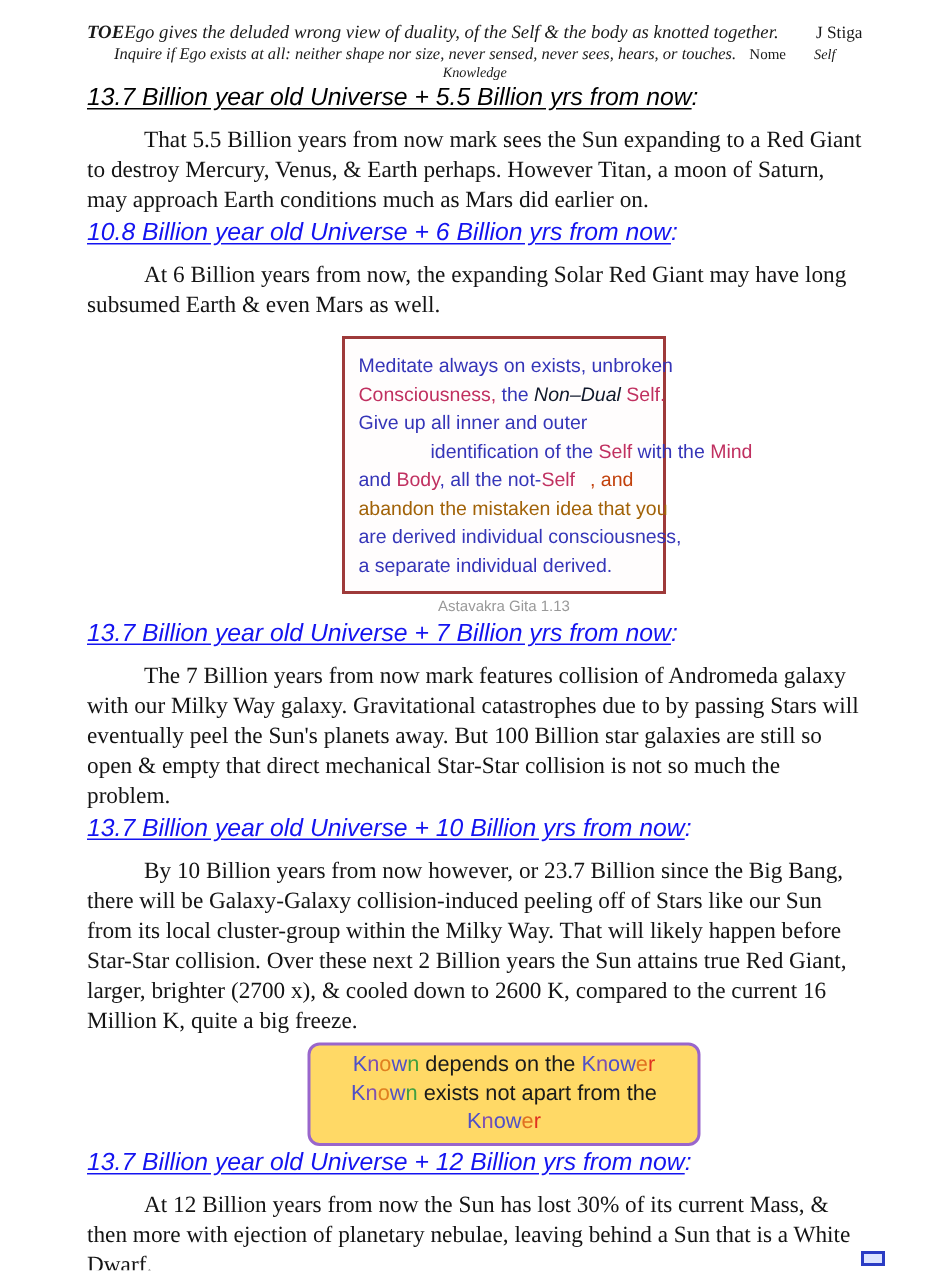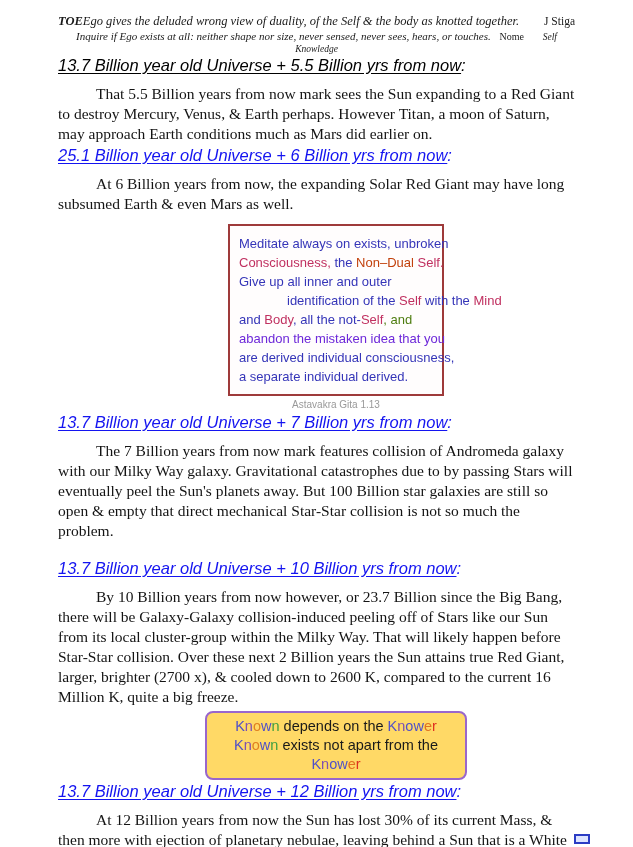--- a/index.html
+++ b/index.html
@@ -71,42 +71,42 @@
     <span class="nome">Nome</span>
     <span class="src">Self Knowledge</span>
   </div>
 
   <h2 class="bh mt16 hc" style="color: #000000;">
     <span class="u">13.7 Billion year old Universe + 5.5 Billion yrs from now</span><span>:</span>
   </h2>
   <p class="body"><span>That 5.5 Billion years from now mark sees the Sun expanding to a Red Giant to destroy Mercury, Venus, &amp; Earth perhaps. However Titan, a moon of Saturn, may approach Earth conditions much as Mars did earlier on.</span></p>
 
   <h2 class="bh mt10 hc" style="color: rgb(20, 20, 240);">
-    <span class="u">25.1 Billion year old Universe + 6 Billion yrs from now</span><span>:</span>
+    <span class="u">10.8 Billion year old Universe + 6 Billion yrs from now</span><span>:</span>
   </h2>
   <p class="body"><span>At 6 Billion years from now, the expanding Solar Red Giant may have long subsumed Earth &amp; even Mars as well.</span></p>
 
   <div class="medbox" style="border-color: rgb(158, 58, 58);">
       <div><span style="color: rgb(53, 53, 184);">Meditate always on exists, unbroken</span></div>
-      <div><span style="color: rgb(192, 48, 96);">Consciousness,</span><span style="color: rgb(53, 53, 184);"> the </span><span style="color: #c2410c;">Non–Dual</span><span style="color: rgb(192, 48, 96);"> Self.</span></div>
+      <div><span style="color: rgb(192, 48, 96);">Consciousness,</span><span style="color: rgb(53, 53, 184);"> the </span><span style="color: #0f172a; font-style: italic;">Non–Dual</span><span style="color: rgb(192, 48, 96);"> Self.</span></div>
       <div><span style="color: rgb(53, 53, 184);">Give up all inner and outer</span></div>
       <div><span style="color: rgb(53, 53, 184); padding-left: 48px;">identification of the </span><span style="color: rgb(192, 48, 96);">Self</span><span style="color: rgb(53, 53, 184);"> with the </span><span style="color: rgb(192, 48, 96);">Mind</span></div>
-      <div><span style="color: rgb(53, 53, 184);">and </span><span style="color: rgb(192, 48, 96);">Body</span><span style="color: rgb(53, 53, 184);">, all the not-</span><span style="color: rgb(192, 48, 96);">Self</span><span style="color: #4d7c0f;">, and</span></div>
-      <div><span style="color: #6d28d9;">abandon the mistaken idea that you</span></div>
+      <div><span style="color: rgb(53, 53, 184);">and </span><span style="color: rgb(192, 48, 96);">Body</span><span style="color: rgb(53, 53, 184);">, all the not-</span><span style="color: rgb(192, 48, 96);">Self</span><span style="color: #c2410c; padding-left: 10px;">, and</span></div>
+      <div><span style="color: #a16207;">abandon the mistaken idea that you</span></div>
       <div><span style="color: rgb(53, 53, 184);">are derived individual consciousness,</span></div>
       <div><span style="color: rgb(53, 53, 184);">a separate individual derived.</span></div>
     </div>
   <div class="medcap">Astavakra Gita 1.13</div>
 
   <h2 class="bh mt4 hc" style="color: rgb(20, 20, 240);">
     <span class="u">13.7 Billion year old Universe + 7 Billion yrs from now</span><span>:</span>
   </h2>
   <p class="body"><span>The 7 Billion years from now mark features collision of Andromeda galaxy with our Milky Way galaxy. Gravitational catastrophes due to by passing Stars will eventually peel the Sun's planets away. But 100 Billion star galaxies are still so open &amp; empty that direct mechanical Star-Star collision is not so much the problem.</span></p>
 
-  <h2 class="bh mt4 hc" style="color: rgb(20, 20, 240); margin-top: 16px;">
+  <h2 class="bh mt4 hc" style="color: rgb(20, 20, 240);">
     <span class="u">13.7 Billion year old Universe + 10 Billion yrs from now</span><span>:</span>
   </h2>
   <p class="body"><span>By 10 Billion years from now however, or 23.7 Billion since the Big Bang, there will be Galaxy-Galaxy collision-induced peeling off of Stars like our Sun from its local cluster-group within the Milky Way. That will likely happen before Star-Star collision. Over these next 2 Billion years the Sun attains true Red Giant, larger, brighter (2700 x), &amp; cooled down to 2600 K, compared to the current 16 Million K, quite a big freeze.</span></p>
 
   <div class="knownbox" style="background-color: rgb(255, 217, 102); border-color: rgb(153, 102, 204);">
       <div><span style="color: rgb(80, 80, 200);">K</span><span style="color: rgb(128, 80, 176);">n</span><span style="color: rgb(224, 128, 32);">o</span><span style="color: rgb(80, 80, 200);">w</span><span style="color: rgb(64, 160, 64);">n</span><span style="color: rgb(26, 26, 26);"> depends on the </span><span style="color: rgb(80, 80, 200);">K</span><span style="color: rgb(128, 80, 176);">n</span><span style="color: rgb(80, 80, 200);">o</span><span style="color: rgb(80, 80, 200);">w</span><span style="color: rgb(224, 112, 32);">e</span><span style="color: rgb(224, 48, 32);">r</span></div>
       <div><span style="color: rgb(80, 80, 200);">K</span><span style="color: rgb(128, 80, 176);">n</span><span style="color: rgb(224, 128, 32);">o</span><span style="color: rgb(80, 80, 200);">w</span><span style="color: rgb(64, 160, 64);">n</span><span style="color: rgb(26, 26, 26);"> exists not apart from the </span><span style="color: rgb(80, 80, 200);">K</span><span style="color: rgb(128, 80, 176);">n</span><span style="color: rgb(80, 80, 200);">o</span><span style="color: rgb(80, 80, 200);">w</span><span style="color: rgb(224, 112, 32);">e</span><span style="color: rgb(224, 48, 32);">r</span></div>
     </div>
 
   <h2 class="bh mt10 hc" style="color: rgb(20, 20, 240);">

